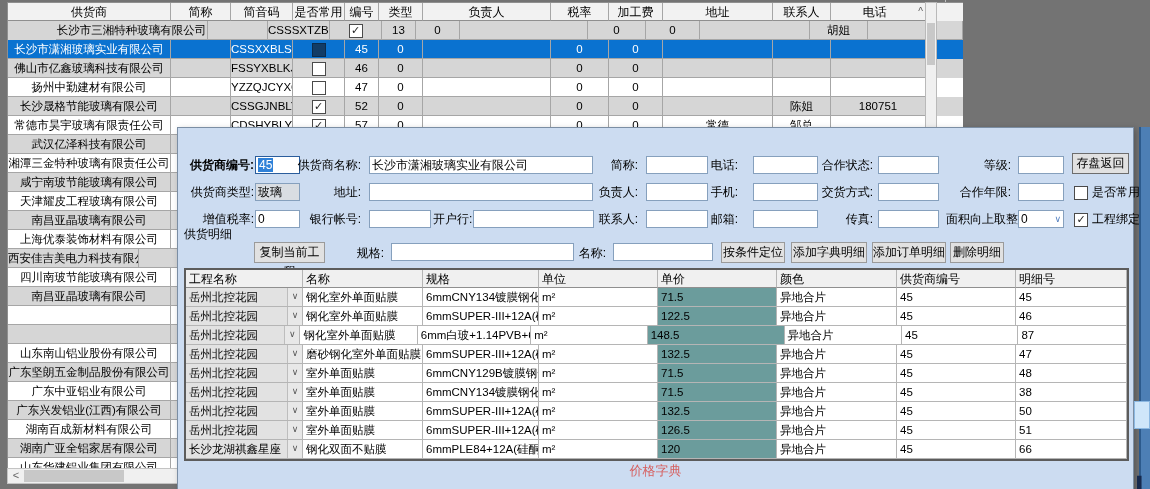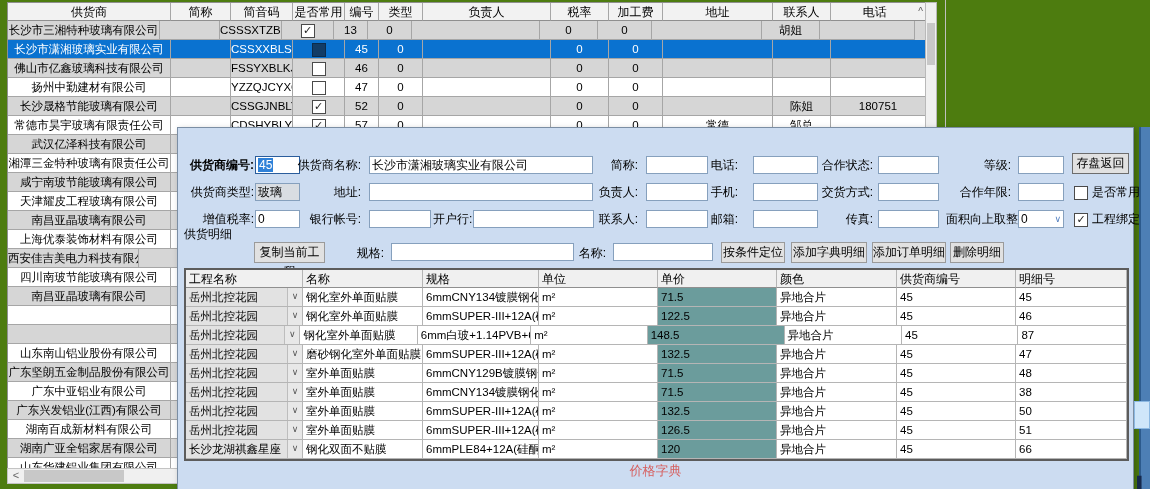--- a/index.html
+++ b/index.html
@@ -1,16 +1,16 @@
 <!DOCTYPE html>
 <html style="--sel: #0a72d0; --dlg: #ccdcf1; --teal: #6b9c9c; --red: #d66060;"><head>
 <meta charset="utf-8">
 <style>
   html,body{margin:0;padding:0;background:#fff;}
-  .canvas{position:relative;width:1150px;height:489px;overflow:hidden;background:#4d7c0f;
+  .canvas{position:relative;width:1150px;height:489px;overflow:hidden;background:#737373;
           font-family:"Liberation Sans","DejaVu Sans",sans-serif;font-size:12px;color:#000;}
   
   .topgrid{position:absolute;left:7px;top:2px;border-left:1px solid #8f8f8f;border-top:1px solid #8f8f8f;z-index:1;}
   .trow{display:flex;height:19px;line-height:19px;background:#fff;}
   .trow.hd{height:18px;line-height:18px;background:#f2f2f2;}
   .trow.alt{background:#d6d6d6;}
   .trow.sel{background:var(--sel);color:#fff;}
   .tc{box-sizing:border-box;border-right:1px solid #a6a6a6;border-bottom:1px solid #a6a6a6;
       text-align:center;white-space:nowrap;overflow:hidden;font-size:11.5px;}
   .trow.hd .tc{border-bottom:1px solid #8f8f8f;font-size:12px;}
@@ -84,21 +84,21 @@
         <div class="tc" style="width: 34px;">编号</div>
         <div class="tc" style="width: 44px;">类型</div>
         <div class="tc" style="width: 128px;">负责人</div>
         <div class="tc" style="width: 58px;">税率</div>
         <div class="tc" style="width: 54px;">加工费</div>
         <div class="tc" style="width: 110px;">地址</div>
         <div class="tc" style="width: 58px;">联系人</div>
         <div class="tc" style="width: 95px;">电话<span class="caret">^</span></div>
       </div>
       <div class="trow alt">
-        <div class="tc" style="width: 152px;">长沙市三湘特种玻璃有限公司</div>
+        <div class="tc" style="width: 152px; margin-left: 48px;">长沙市三湘特种玻璃有限公司</div>
         <div class="tc" style="width: 60px;"></div>
         <div class="tc" style="width: 62px;">CSSSXTZBL..</div>
         <div class="tc" style="width: 52px;"><span class="cb on"></span></div>
         <div class="tc" style="width: 34px;">13</div>
         <div class="tc" style="width: 44px;">0</div>
         <div class="tc" style="width: 128px;"></div>
         <div class="tc" style="width: 58px;">0</div>
         <div class="tc" style="width: 54px;">0</div>
         <div class="tc" style="width: 110px;"></div>
         <div class="tc" style="width: 58px;">胡姐</div>

